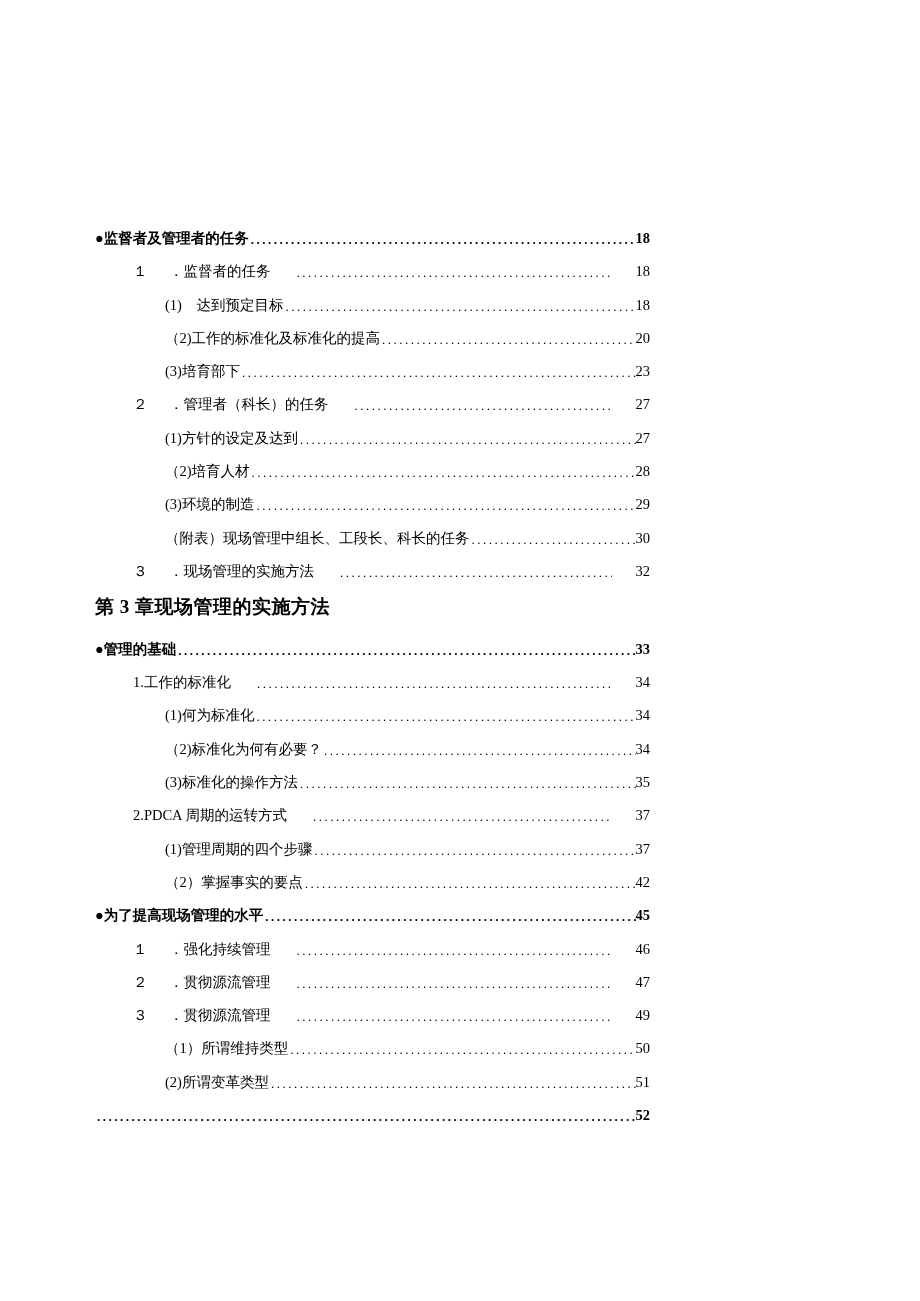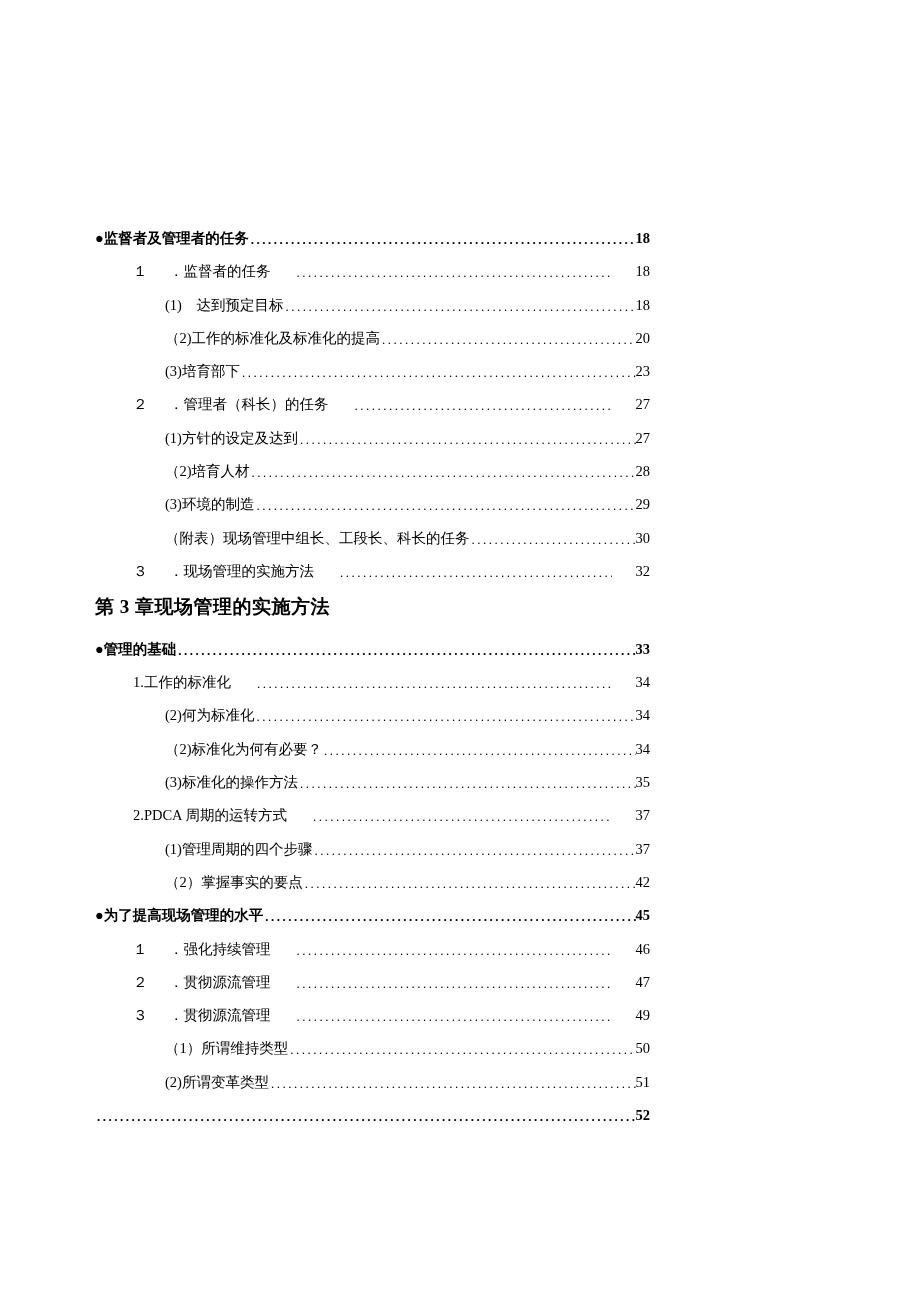--- a/index.html
+++ b/index.html
@@ -112,21 +112,21 @@
       <span class="label">●管理的基础</span>
       <span class="dots">........................................................................................................................................................................................................</span>
       <span class="page">33</span>
     </div>
     <div class="toc-line indent-1">
       <span class="label">1.工作的标准化</span>
       <span class="dots">........................................................................................................................................................................................................</span>
       <span class="page">34</span>
     </div>
     <div class="toc-line indent-2">
-      <span class="label">(2)何为标准化</span>
+      <span class="label">(1)何为标准化</span>
       <span class="dots">........................................................................................................................................................................................................</span>
       <span class="page">34</span>
     </div>
     <div class="toc-line indent-2">
       <span class="label">（2)标准化为何有必要？</span>
       <span class="dots">........................................................................................................................................................................................................</span>
       <span class="page">34</span>
     </div>
     <div class="toc-line indent-2">
       <span class="label">(3)标准化的操作方法</span>

